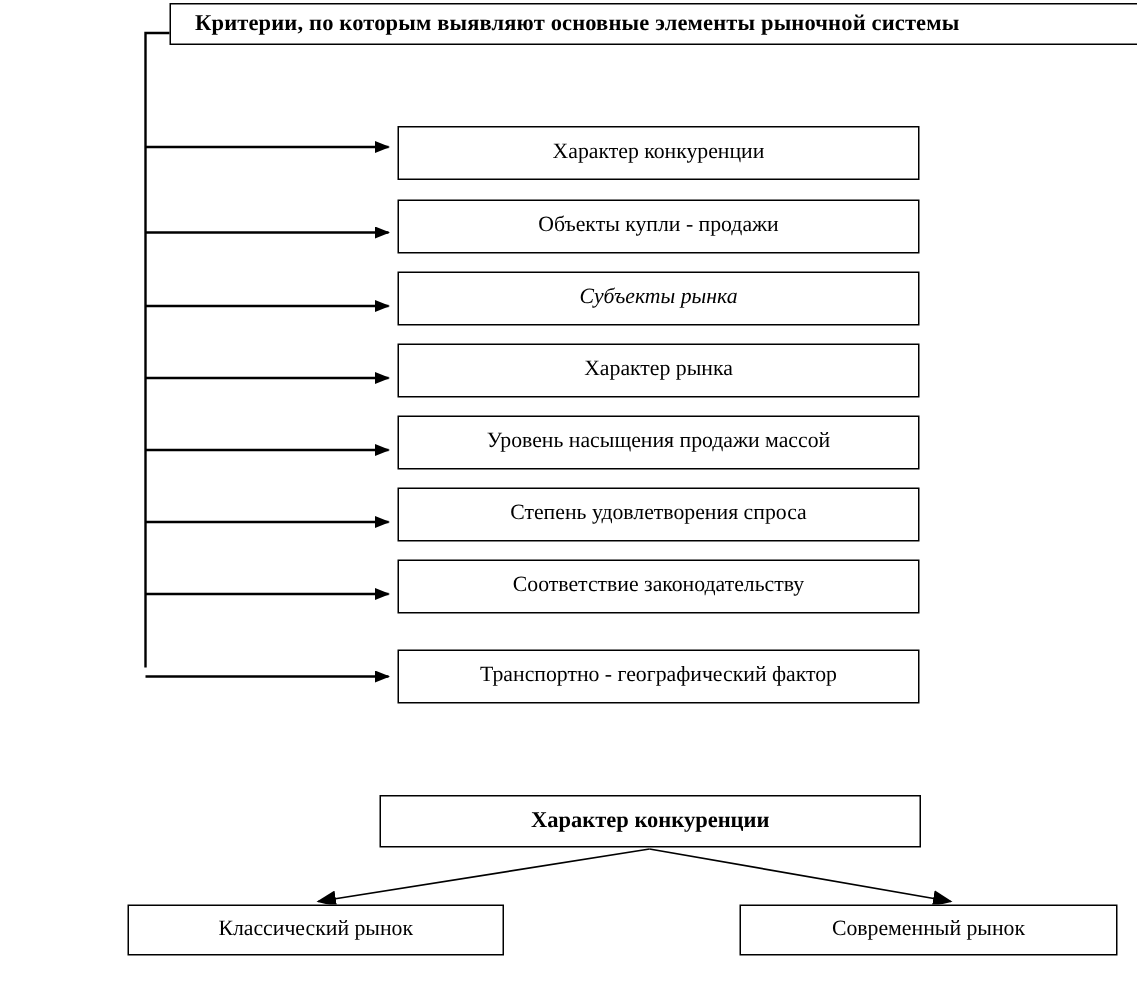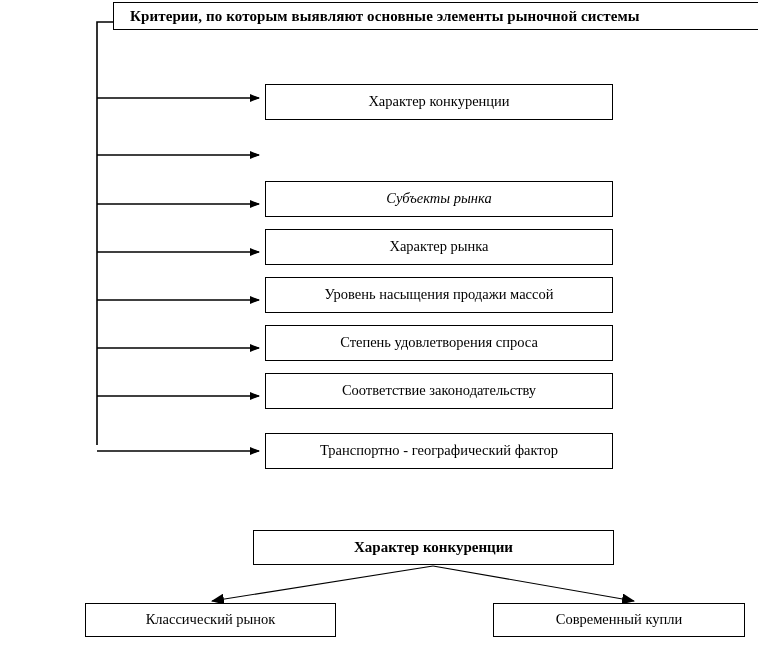--- a/index.html
+++ b/index.html
@@ -131,20 +131,23 @@
     <line x1="433" y1="566" x2="634" y2="601" stroke="#000000" stroke-width="1.1" marker-end="url(#arrow-diag)"></line>
   </svg>
 
   <div class="node" id="title-box">
     <span class="node-label">Критерии, по которым выявляют основные элементы рыночной системы</span>
   </div>
 
   <div class="node criterion c0">
     <span class="node-label">Характер конкуренции</span>
   </div>
+  <div class="node criterion c1">
+    <span class="node-label">Объекты купли - продажи</span>
+  </div>
   <div class="node criterion c2">
     <span class="node-label">Субъекты рынка</span>
   </div>
   <div class="node criterion c3">
     <span class="node-label">Характер рынка</span>
   </div>
   <div class="node criterion c4">
     <span class="node-label">Уровень насыщения продажи массой</span>
   </div>
   <div class="node criterion c5">
@@ -157,16 +160,16 @@
     <span class="node-label">Соответствие законодательству</span>
   </div>
 
   <div class="node" id="root2-box">
     <span class="node-label">Характер конкуренции</span>
   </div>
   <div class="node" id="leaf-left-box">
     <span class="node-label">Классический рынок</span>
   </div>
   <div class="node" id="leaf-right-box">
-    <span class="node-label">Современный купли</span>
+    <span class="node-label">Современный рынок</span>
   </div>
 
 </div>
 
 </body></html>

